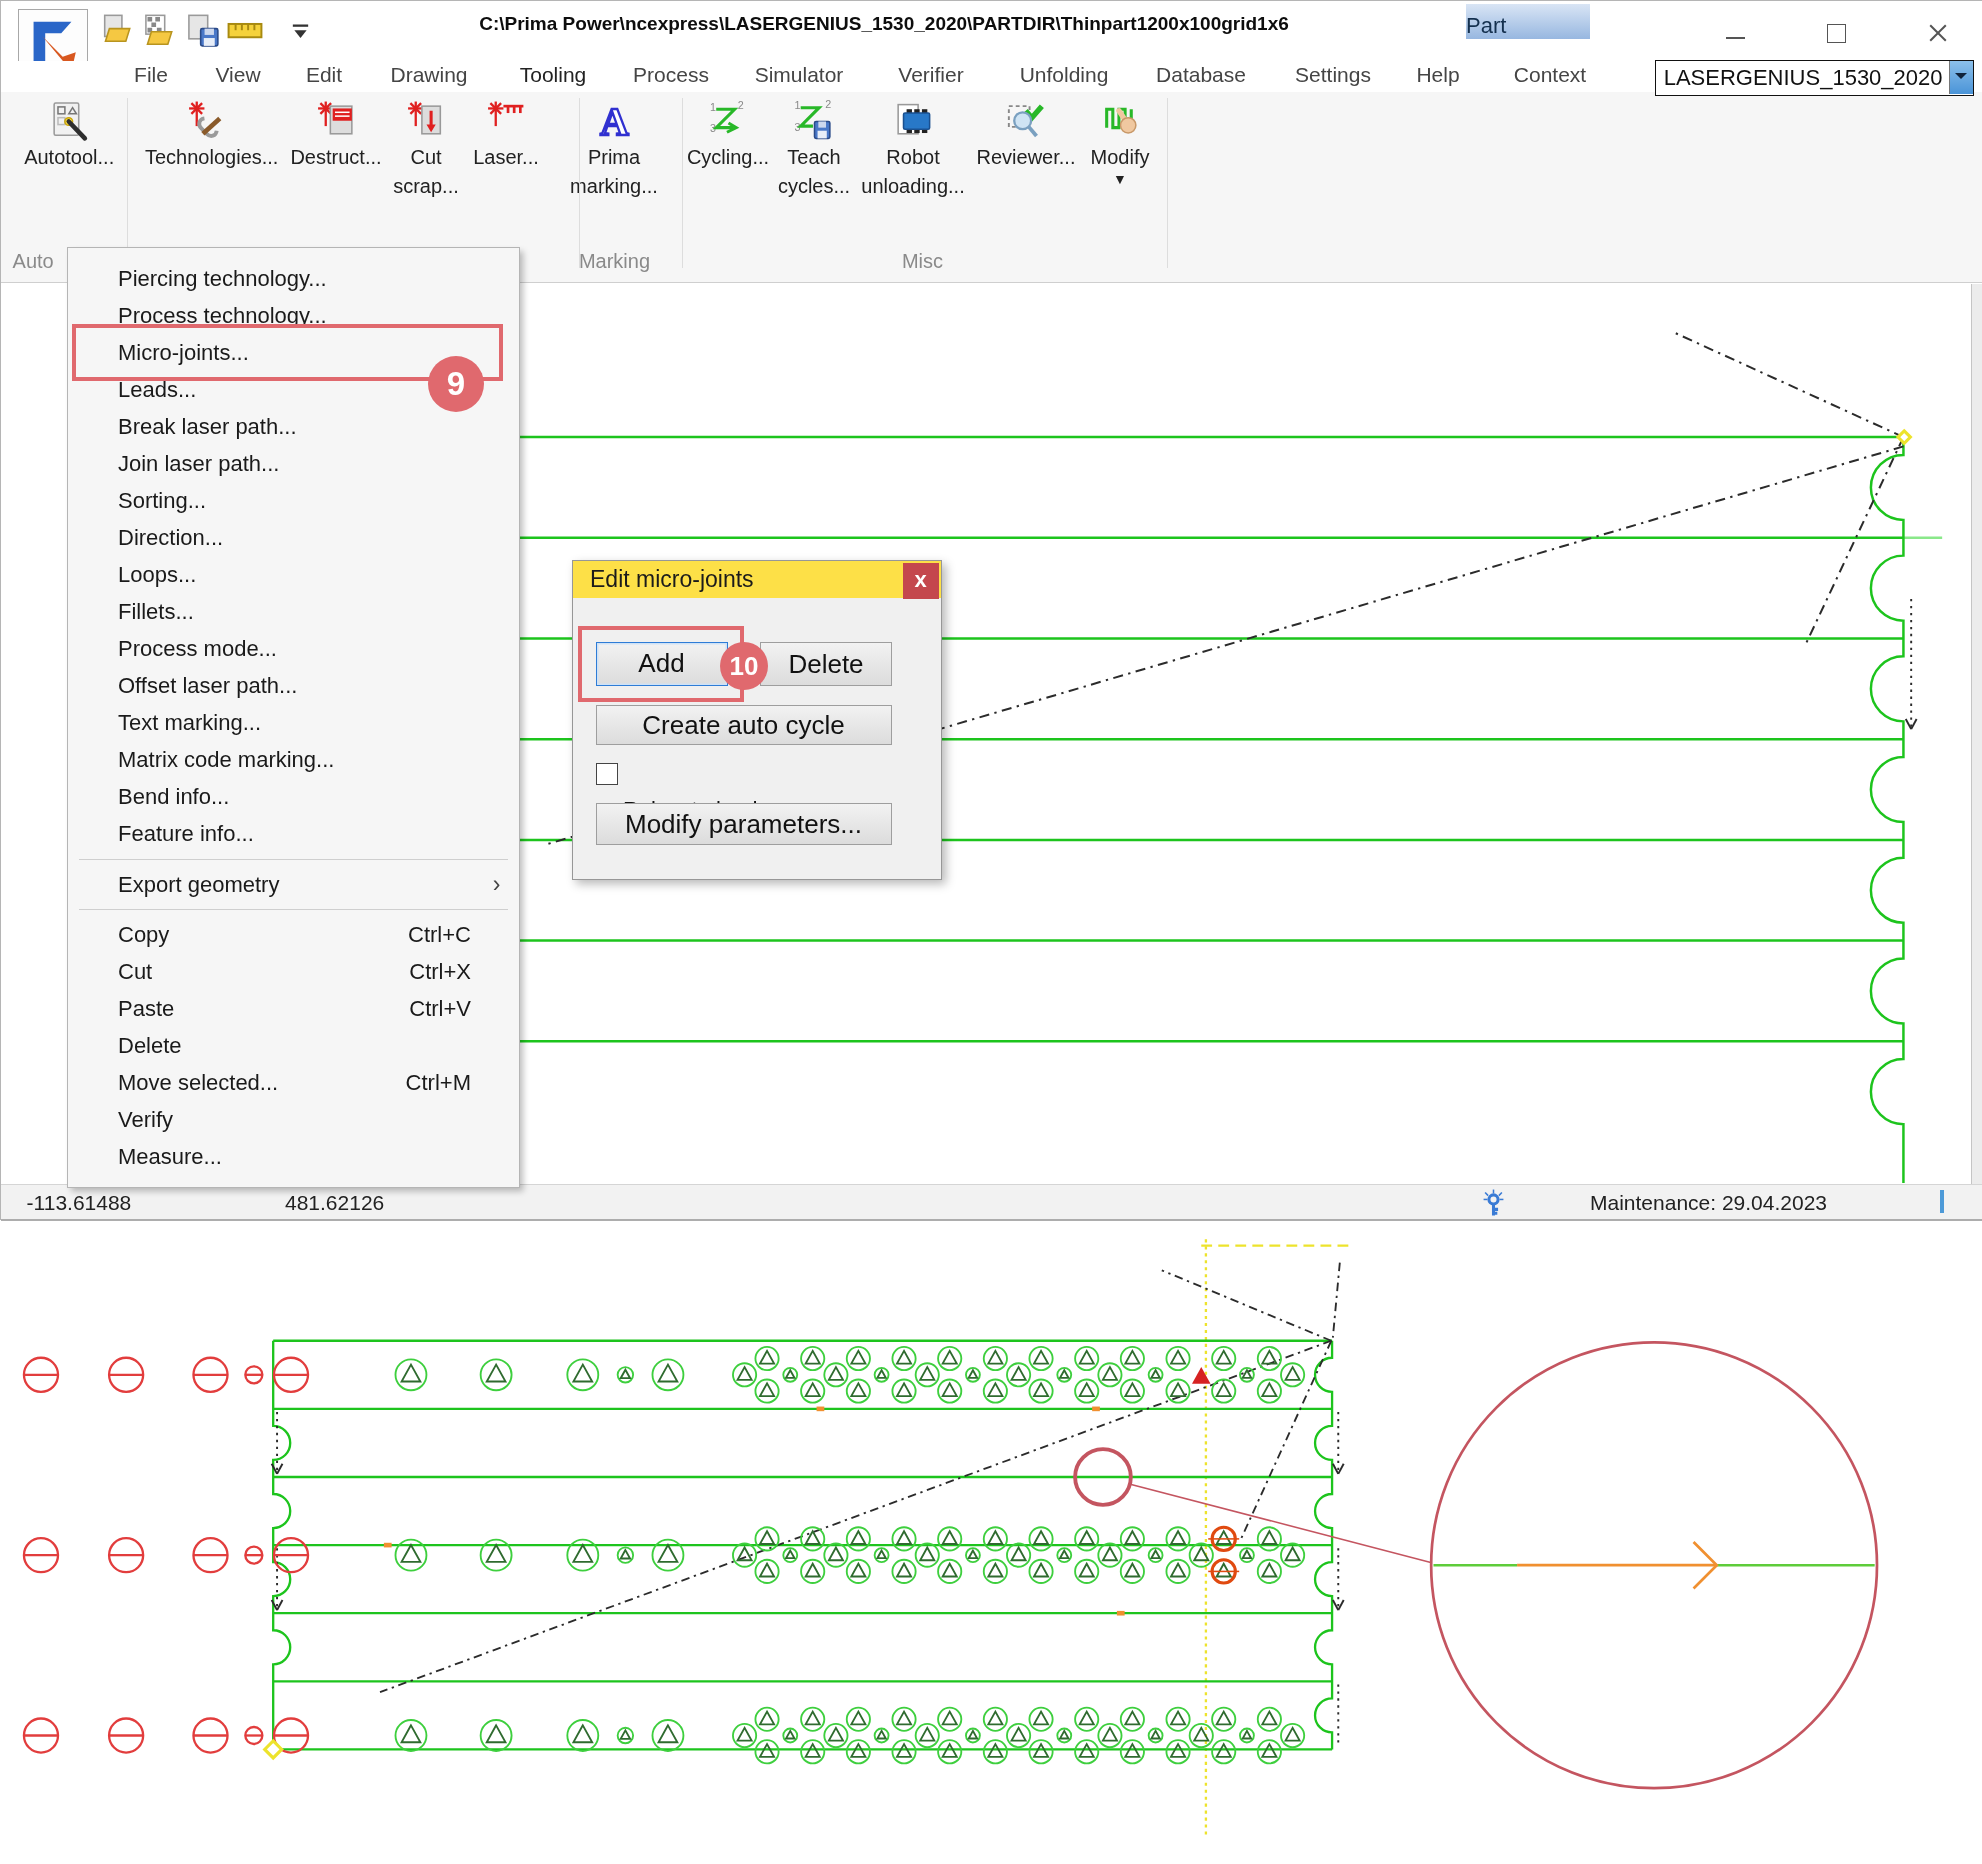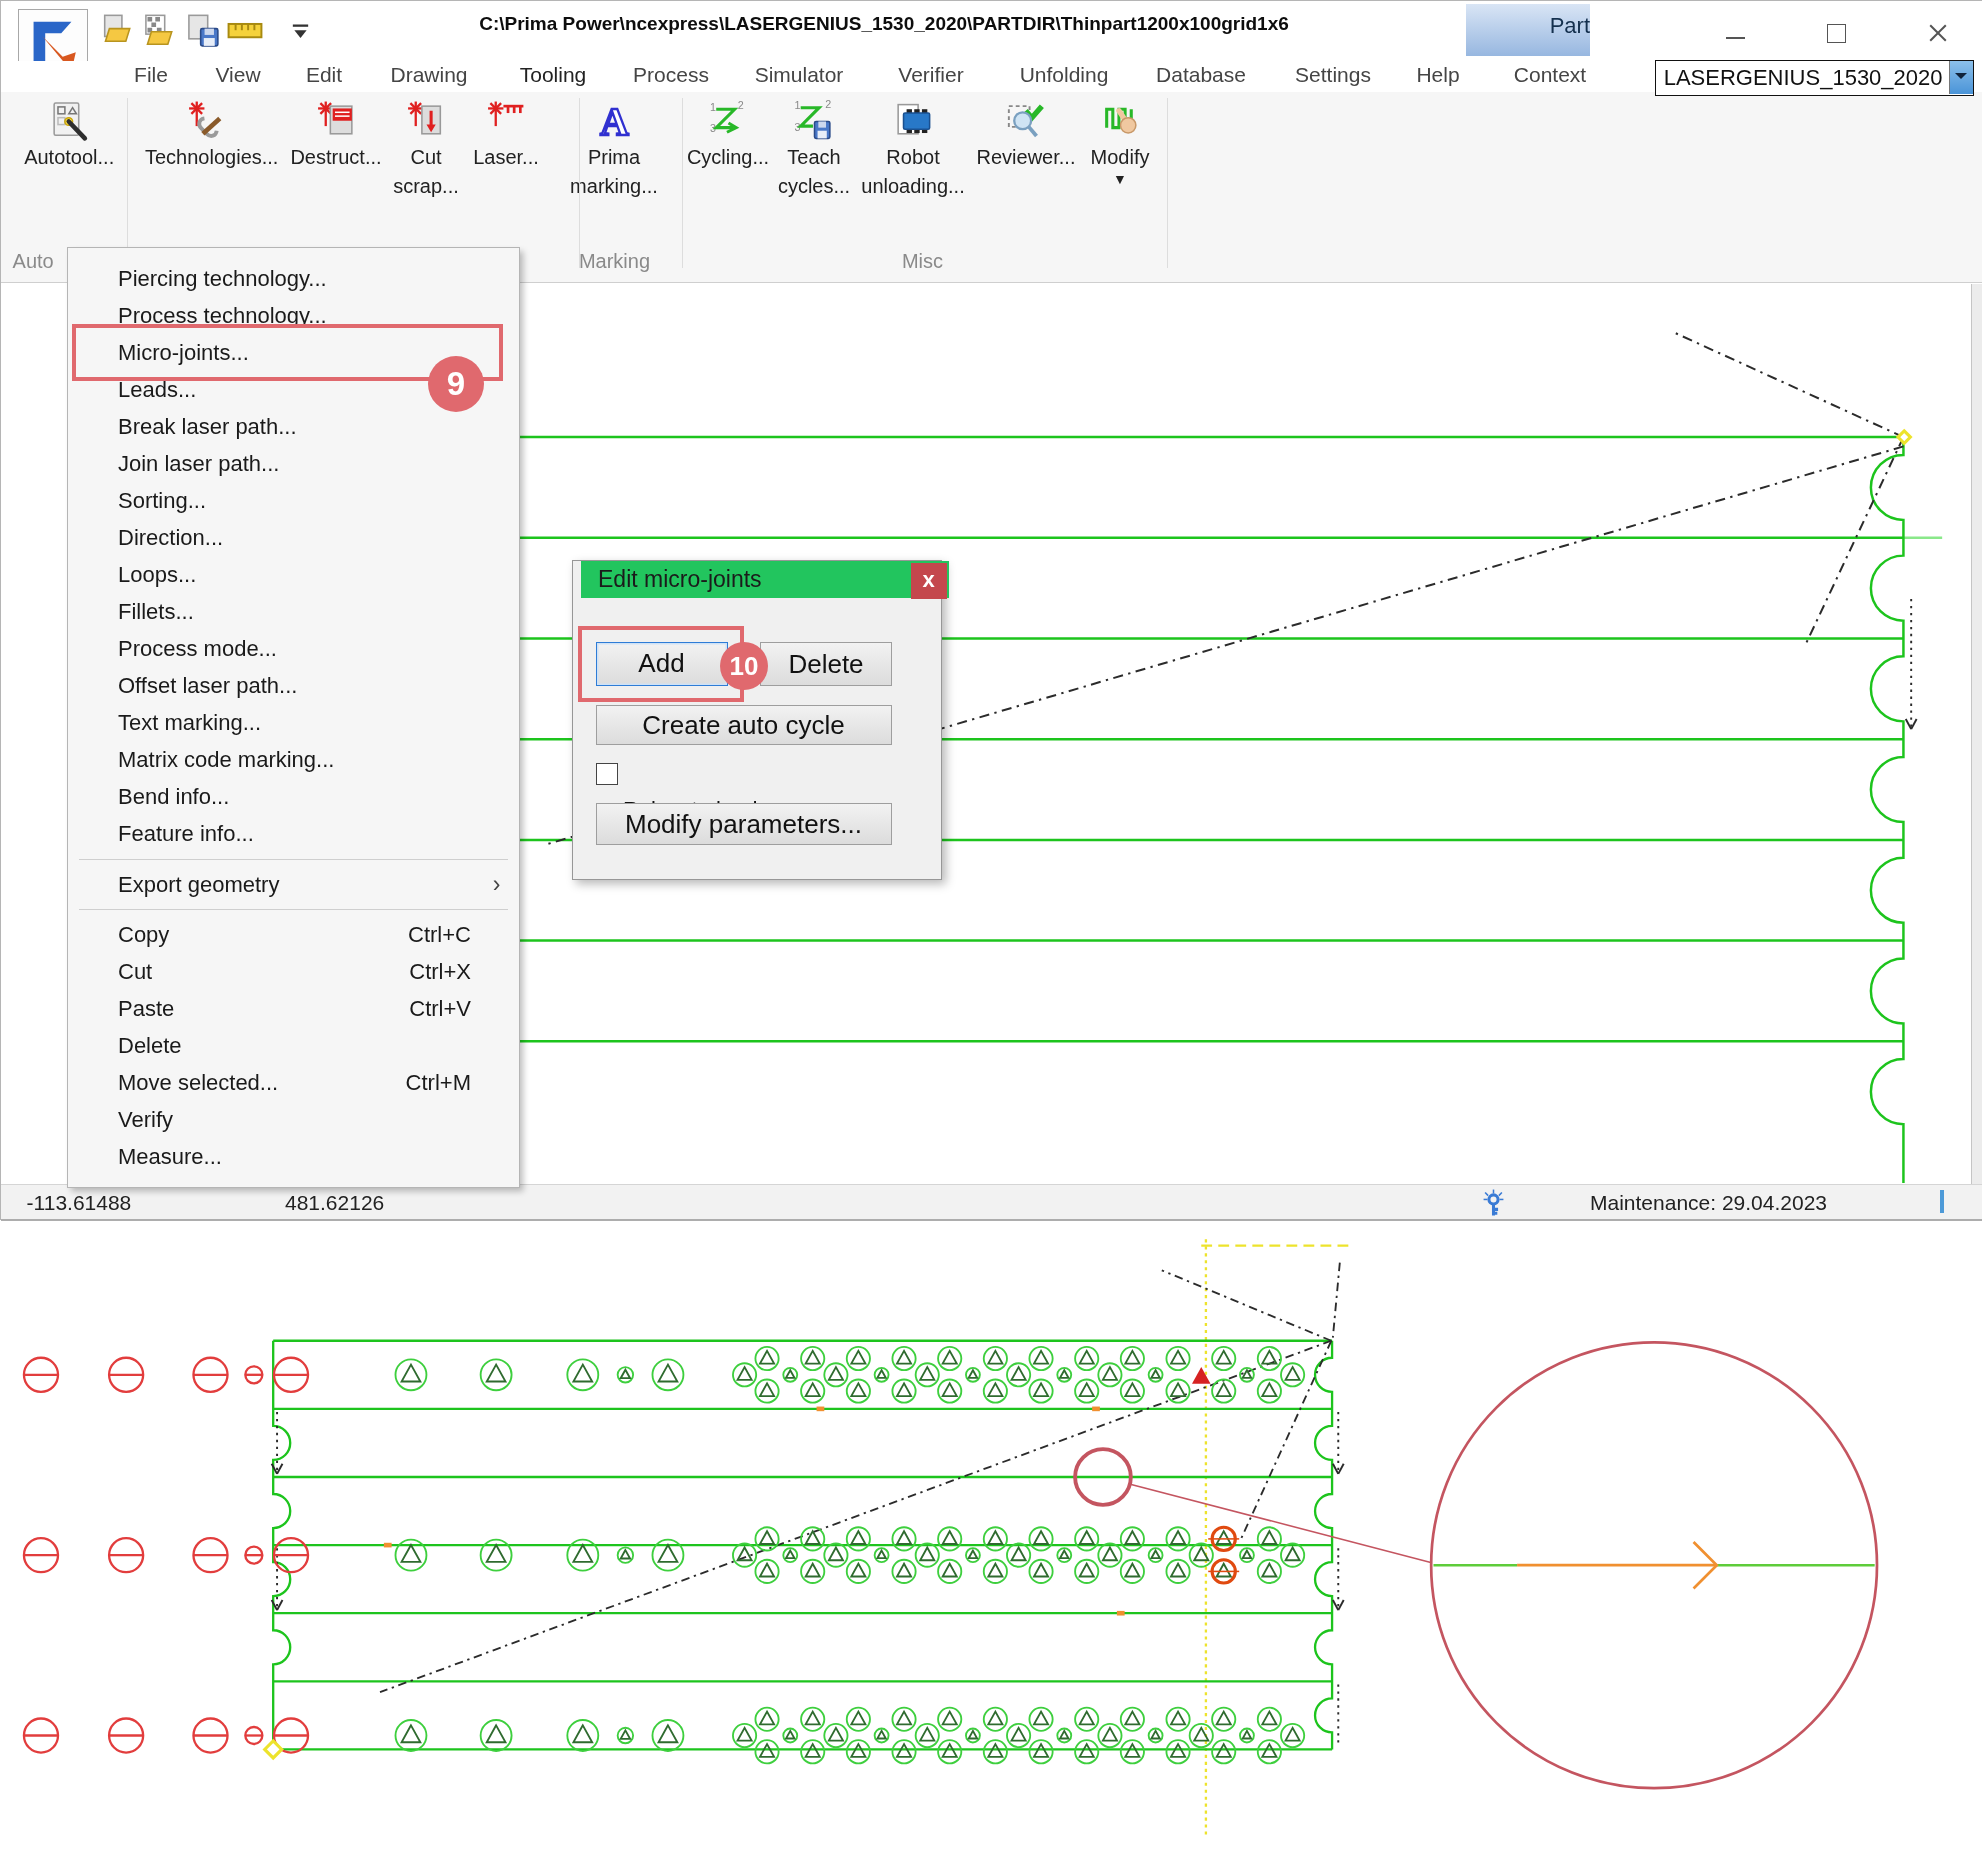--- a/index.html
+++ b/index.html
@@ -10,22 +10,22 @@
        border:0.8px solid #b5b5b5;box-sizing:border-box;}
   #svg-upper{position:absolute;left:0;top:0;width:1983px;height:1220px;z-index:1;}
   .chrome{z-index:2;}
   
   #titlebar{position:absolute;left:0;top:0;width:1983px;height:60px;background:#fff;}
   #app-logo{position:absolute;left:17px;top:7.7px;width:68px;height:71px;background:#fdfdfd;
             border:0.8px solid #a8a8a8;z-index:3;}
   .qat{position:absolute;top:12.4px;width:36px;height:36px;}
   #win-title{position:absolute;left:434px;top:12.4px;width:898px;text-align:center;
              font-size:19px;font-weight:bold;color:#0d0d0d;white-space:nowrap;}
-  #part-tab{position:absolute;left:1465px;top:3.1px;width:124px;height:52px;line-height:43px;
-            text-align:right;font-size:22px;color:#14304e;
+  #part-tab{position:absolute;left:1465px;top:3.1px;width:124px;height:35px;line-height:43px;
+            text-align:left;font-size:22px;color:#14304e;
             background:linear-gradient(#d9e5f5,#97b7e0);}
   .winbtn{position:absolute;top:17px;width:37px;height:33px;}
   #btn-min .bar{position:absolute;left:9.3px;top:18.6px;width:18.6px;height:2.3px;background:#555;}
   #btn-max .box{position:absolute;left:9.3px;top:6.2px;width:17px;height:17px;border:1.5px solid #555;}
   #btn-close .l1,#btn-close .l2{position:absolute;left:8.5px;top:14px;width:22px;height:2px;background:#555;}
   #btn-close .l1{transform:rotate(45deg);} #btn-close .l2{transform:rotate(-45deg);}
   
   #menurow{position:absolute;left:0;top:60px;width:1983px;height:31px;background:#fff;}
   .menu-item{position:absolute;top:0;height:31px;line-height:28px;font-size:21px;color:#454545;
              transform:translateX(-50%);white-space:nowrap;margin-left:22px;}
@@ -63,21 +63,21 @@
   .cm-sub{position:absolute;right:18.6px;font-size:23px;color:#444;}
   .cm-sep{height:0.8px;background:#cfcfcf;margin:6.2px 11px;}
   #mj-highlight{position:absolute;left:71px;top:323px;width:431px;height:57px;
                 border:4.6px solid #e0696e;z-index:11;box-sizing:border-box;}
   .step-badge{position:absolute;border-radius:50%;background:#e0696e;color:#fff;
               text-align:center;z-index:12;font-weight:bold;}
   #badge-9{left:427px;top:355px;width:56px;height:56px;line-height:56px;font-size:33px;}
   
   #dialog{position:absolute;left:571px;top:559px;width:370px;height:320px;background:#f0f0f0;
           border:0.8px solid #979797;box-shadow:3.9px 3.9px 9.3px rgba(0,0,0,.28);z-index:10;box-sizing:border-box;}
-  #dialog .titlebar{position:absolute;left:8px;top:0;width:100%;height:37px;background:#22c55e;}
+  #dialog .titlebar{position:absolute;left:0;top:0;width:100%;height:37px;background:#fde047;}
   #dialog .title{position:absolute;left:17px;top:4.6px;font-size:23px;color:#1b1b1b;}
   #dlg-close{position:absolute;right:2.3px;top:2.3px;width:36px;height:36px;background:#c4474d;
              color:#fff;text-align:center;line-height:34px;font-size:22px;font-weight:bold;}
   .dlg-btn{position:absolute;background:#e3e3e3;border:0.8px solid #9e9e9e;text-align:center;
            font-size:26px;color:#111;box-sizing:border-box;
            background:linear-gradient(#f2f2f2,#dcdcdc);}
   #btn-add{left:22.5px;top:81px;width:132px;height:44px;line-height:41px;
            border:1.5px solid #2e7cd6;box-shadow:inset 0 0 0 1.5px #cfe2f6;}
   #btn-delete{left:187px;top:81px;width:132px;height:44px;line-height:43px;}
   #btn-autocycle{left:22.5px;top:144px;width:296px;height:40px;line-height:39px;}

